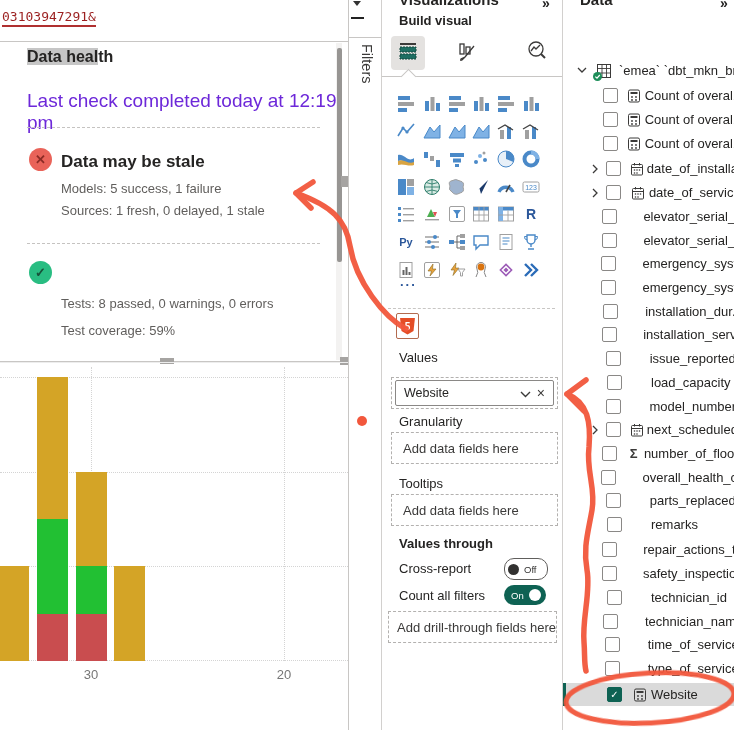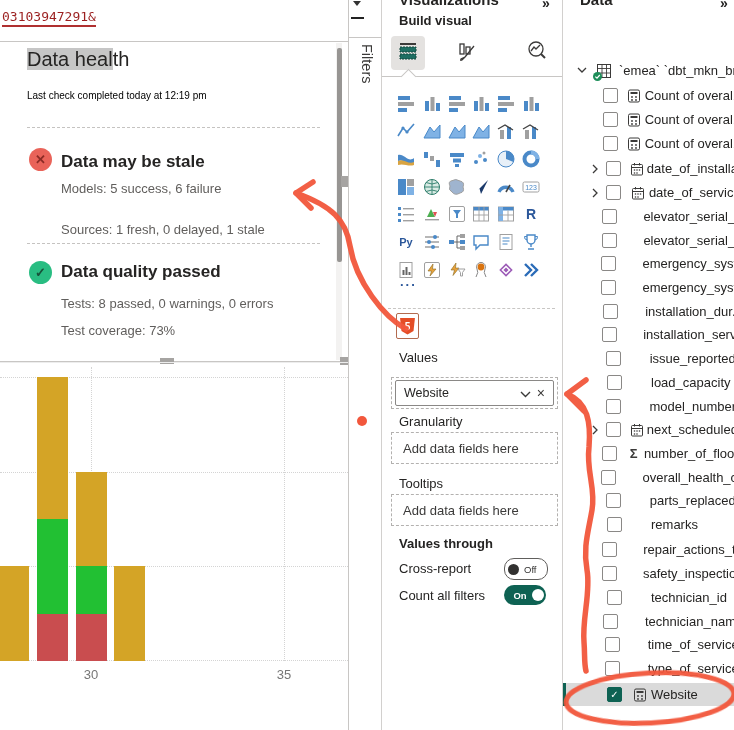--- a/index.html
+++ b/index.html
@@ -6,23 +6,23 @@
   #root{position:relative;width:734px;height:730px;overflow:hidden;background:#fff;
         font-family:"Liberation Sans",sans-serif;color:#252423;}
   .abs{position:absolute;}
   
   #canvas{left:0;top:0;width:348px;height:730px;border-right:1px solid #c8c6c4;}
   #url-frag{left:2px;top:9px;font-family:"DejaVu Sans Mono",monospace;font-size:13px;
             color:#9b1f1f;border-bottom:2px solid #b03030;padding-bottom:1px;}
   #canvas-topline{left:0;top:41px;width:348px;height:1px;background:#c8c6c4;}
   
   #card{left:0;top:42px;width:346px;height:319px;border-bottom:1px solid #c8c6c4;}
-  .card-title{left:27px;top:6px;font-size:20px;font-weight:400;color:#252423;}
+  .card-title{left:27px;top:6px;font-size:16px;font-weight:700;color:#252423;}
   .hl{background:#c6c6c6;}
-  .card-sub{left:27px;top:48px;font-size:10px;color:#000000;}
+  .card-sub{left:27px;top:48px;font-size:19px;color:#6d28d9;}
   .dashsep{left:27px;height:0;width:293px;border-top:1px dashed #c5c3c1;}
   .stat-circle{width:23px;height:23px;border-radius:50%;display:flex;align-items:center;
                justify-content:center;font-size:13px;font-weight:700;}
   .stat-title{font-size:17px;font-weight:700;color:#252423;}
   .stat-line{left:61px;font-size:13px;color:#605e5c;}
   #card-scroll-track{left:336px;top:1px;width:6px;height:317px;background:#f3f2f1;}
   #card-scroll-thumb{left:337px;top:6px;width:5px;height:214px;background:#979593;border-radius:2px;}
   .handle{background:#a6a4a2;}
   
   .gridv{width:1px;border-left:1px dotted #d4d4d4;}
@@ -63,21 +63,21 @@
   .well{left:9px;width:165px;height:30px;border:1px dashed #b3b1af;background:#fff;
         display:flex;align-items:center;}
   .well .ph{margin-left:11px;font-size:13px;color:#3b3a39;}
   #values-pill{margin:0 3px;width:157px;height:24px;border:1px solid #8a8886;border-radius:2px;
                background:#fff;display:flex;align-items:center;}
   #values-pill .txt{margin-left:8px;font-size:12.5px;flex:1;}
   #values-pill .x{margin:0 8px 0 6px;font-size:14px;color:#3b3a39;}
   .toggle{left:122px;width:42px;height:20px;border-radius:10px;display:flex;align-items:center;font-size:9.5px;}
   .toggle.off{border:1px solid #605e5c;background:#fff;color:#323130;}
   .toggle.off .dot{width:11px;height:11px;border-radius:50%;background:#323130;margin:0 5px 0 3px;}
-  .toggle.on{background:#0e6253;color:#fff;font-weight:700;justify-content:center;}
+  .toggle.on{background:#0e6253;color:#fff;font-weight:400;}
   .toggle.on .dot{width:12px;height:12px;border-radius:50%;background:#fff;margin-left:5px;}
   .toggle.on .lbl{margin-left:7px;}
   
   #search-box{left:20px;top:25px;width:146px;height:23px;border:1px solid #7a7a78;border-radius:2px;
               display:flex;align-items:center;}
   #search-box input{border:none;outline:none;flex:1;font-size:14px;color:#605e5c;min-width:0;
                     font-family:"Liberation Sans",sans-serif;background:transparent;}
   .drow{left:0;width:171px;height:23px;display:flex;align-items:center;font-size:13px;}
   .drow .cb{width:13px;height:13px;border:1px solid #8a8886;border-radius:2px;background:#fff;
             flex:none;display:flex;align-items:center;justify-content:center;}
@@ -96,47 +96,46 @@
     <div id="url-frag" class="abs">03103947291&amp;</div>
     <div id="canvas-topline" class="abs"></div>
 
     <div id="card" class="abs">
       <div class="card-title abs"><span class="hl">Data heal</span><span>th</span></div>
       <div class="card-sub abs">Last check completed today at 12:19 pm</div>
       <div class="dashsep abs" style="top:85px"></div>
 
       <div class="stat-circle abs" style="left:29px;top:106px;background:#e96359;color:#8c2b25;">✕</div>
       <div class="stat-title abs" style="left:61px;top:110px">Data may be stale</div>
-      <div class="stat-line abs" style="top:139px">Models: 5 success, 6 failure</div>
-      <div class="stat-line abs" style="top:180px">Sources: 1 fresh, 0 delayed, 1 stale</div>
+      <div class="stat-line abs" style="top:139px">Models: 5 success, 1 failure</div>
+      <div class="stat-line abs" style="top:161px">Sources: 1 fresh, 0 delayed, 1 stale</div>
 
       <div class="dashsep abs" style="top:201px"></div>
 
       <div class="stat-circle abs" style="left:29px;top:219px;background:#29bd82;color:#17523a;">✓</div>
-      <div class="stat-title abs" style="left:61px;top:220px">Data quality passed</div>
       <div class="stat-line abs" style="top:254px">Tests: 8 passed, 0 warnings, 0 errors</div>
-      <div class="stat-line abs" style="top:281px">Test coverage: 73%</div>
+      <div class="stat-line abs" style="top:281px">Test coverage: 59%</div>
 
       <div id="card-scroll-track" class="abs"></div>
       <div id="card-scroll-thumb" class="abs"></div>
     </div>
 
     <div class="handle abs" style="left:160px;top:358px;width:14px;height:6px"></div>
     <div class="handle abs" style="left:340px;top:357px;width:8px;height:8px"></div>
     <div class="handle abs" style="left:341px;top:176px;width:7px;height:11px"></div>
 
     <div id="chart" class="abs" style="left:0;top:362px;width:348px;height:368px;border-top:1px solid #ededed;">
         <div class="gridh abs" style="left:0;top:203.4px;width:348px"></div>
         <div class="gridh abs" style="left:0;top:108.80000000000001px;width:348px"></div>
         <div class="gridh abs" style="left:0;top:14.200000000000045px;width:348px"></div>
         <div class="gridh abs" style="left:0;top:297px;width:348px"></div>
         <div class="gridv abs" style="left:91px;top:4px;height:294px"></div>
         <div class="xtick abs" style="left:91px;top:304px">30</div>
         <div class="gridv abs" style="left:284px;top:4px;height:294px"></div>
-        <div class="xtick abs" style="left:284px;top:304px">35</div>
+        <div class="xtick abs" style="left:284px;top:304px">20</div>
         <div class="bar-seg" style="left:-1.7px;top:203.4px;width:31px;height:94.6px;background:#D4A426"></div>
         <div class="bar-seg" style="left:36.9px;top:250.7px;width:31px;height:47.3px;background:#C94D4F"></div>
         <div class="bar-seg" style="left:36.9px;top:156.1px;width:31px;height:94.6px;background:#22C033"></div>
         <div class="bar-seg" style="left:36.9px;top:14.2px;width:31px;height:141.9px;background:#D4A426"></div>
         <div class="bar-seg" style="left:75.5px;top:250.7px;width:31px;height:47.3px;background:#C94D4F"></div>
         <div class="bar-seg" style="left:75.5px;top:203.4px;width:31px;height:47.3px;background:#22C033"></div>
         <div class="bar-seg" style="left:75.5px;top:108.8px;width:31px;height:94.6px;background:#D4A426"></div>
         <div class="bar-seg" style="left:114.1px;top:203.4px;width:31px;height:94.6px;background:#D4A426"></div>
       </div>
   </div>
@@ -493,20 +492,23 @@
     <div class="section-label abs bold" style="top:536px">Values through</div>
     <div class="section-label abs" style="top:561px">Cross-report</div>
     <div class="toggle off abs" style="top:558px">
       <span class="dot"></span>
       <span>Off</span>
     </div>
     <div class="section-label abs" style="top:588px">Count all filters</div>
     <div class="toggle on abs" style="top:585px">
       <span class="lbl">On</span>
       <span class="dot"></span>
+    </div>
+    <div class="well abs" style="top:611px;left:6px;width:167px">
+      <span class="ph" style="margin-left:8px">Add drill-through fields here</span>
     </div>
   </div>
 
   <div id="data-pane" class="abs pane">
     <div class="pane-title abs">Data</div>
     <div class="pane-collapse abs" style="left:157px">»</div>
     <div id="field-list">
         <div class="drow abs" style="top: 59px;">
           <span style="margin-left:14px;display:flex">
             <svg width="10" height="7">

